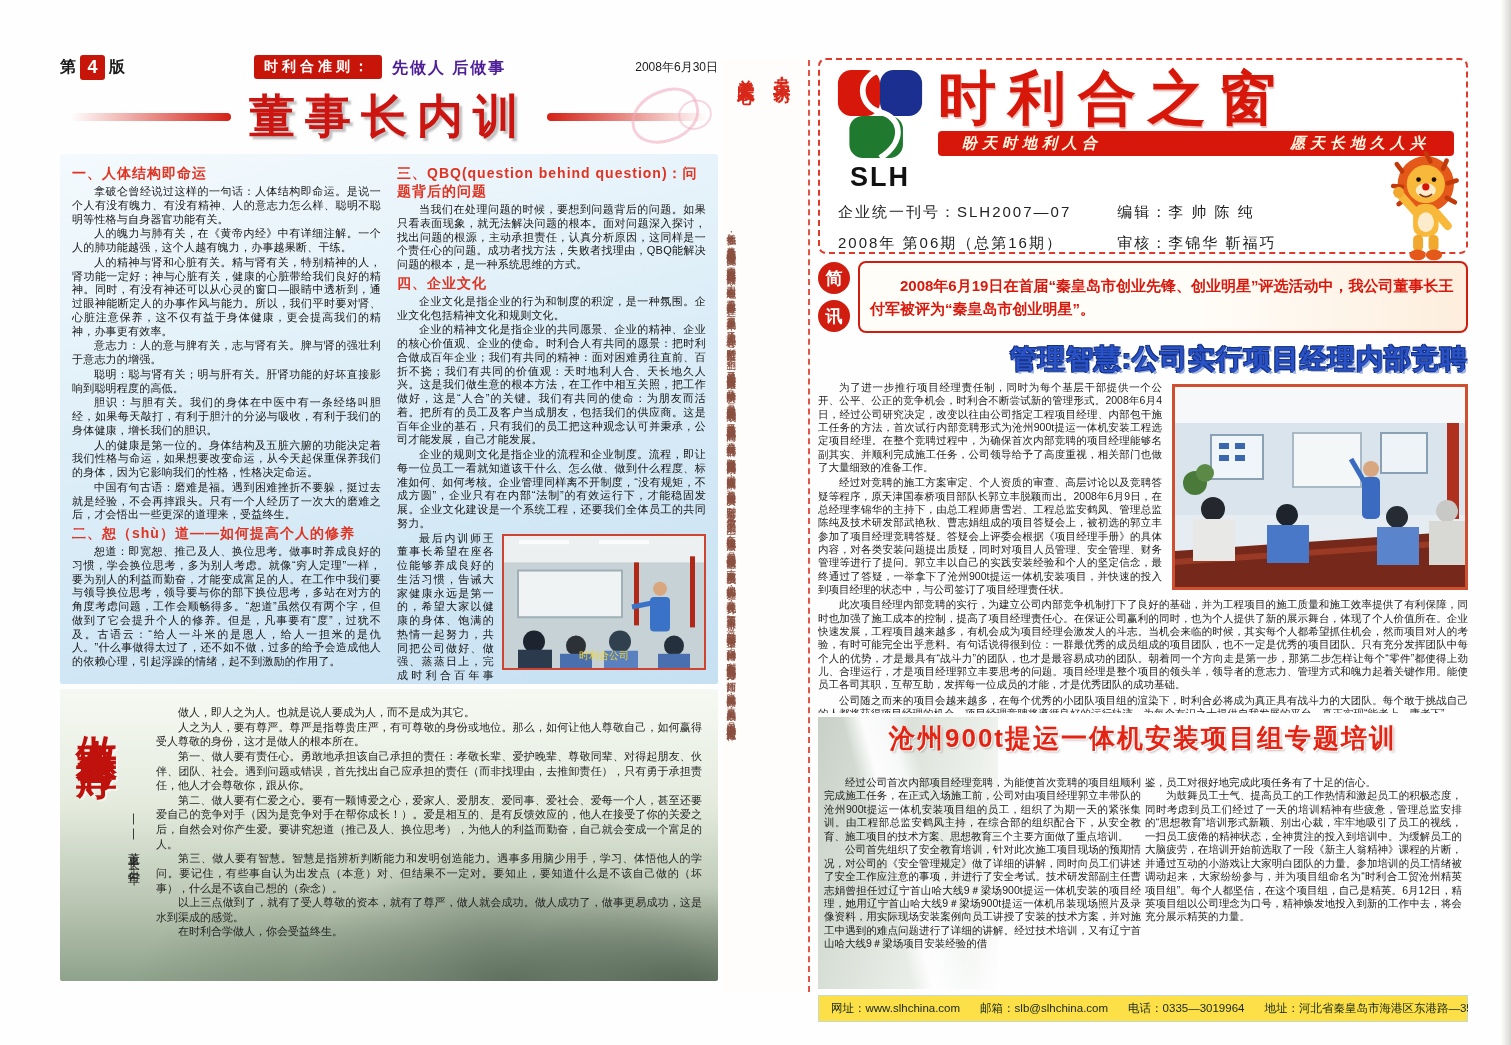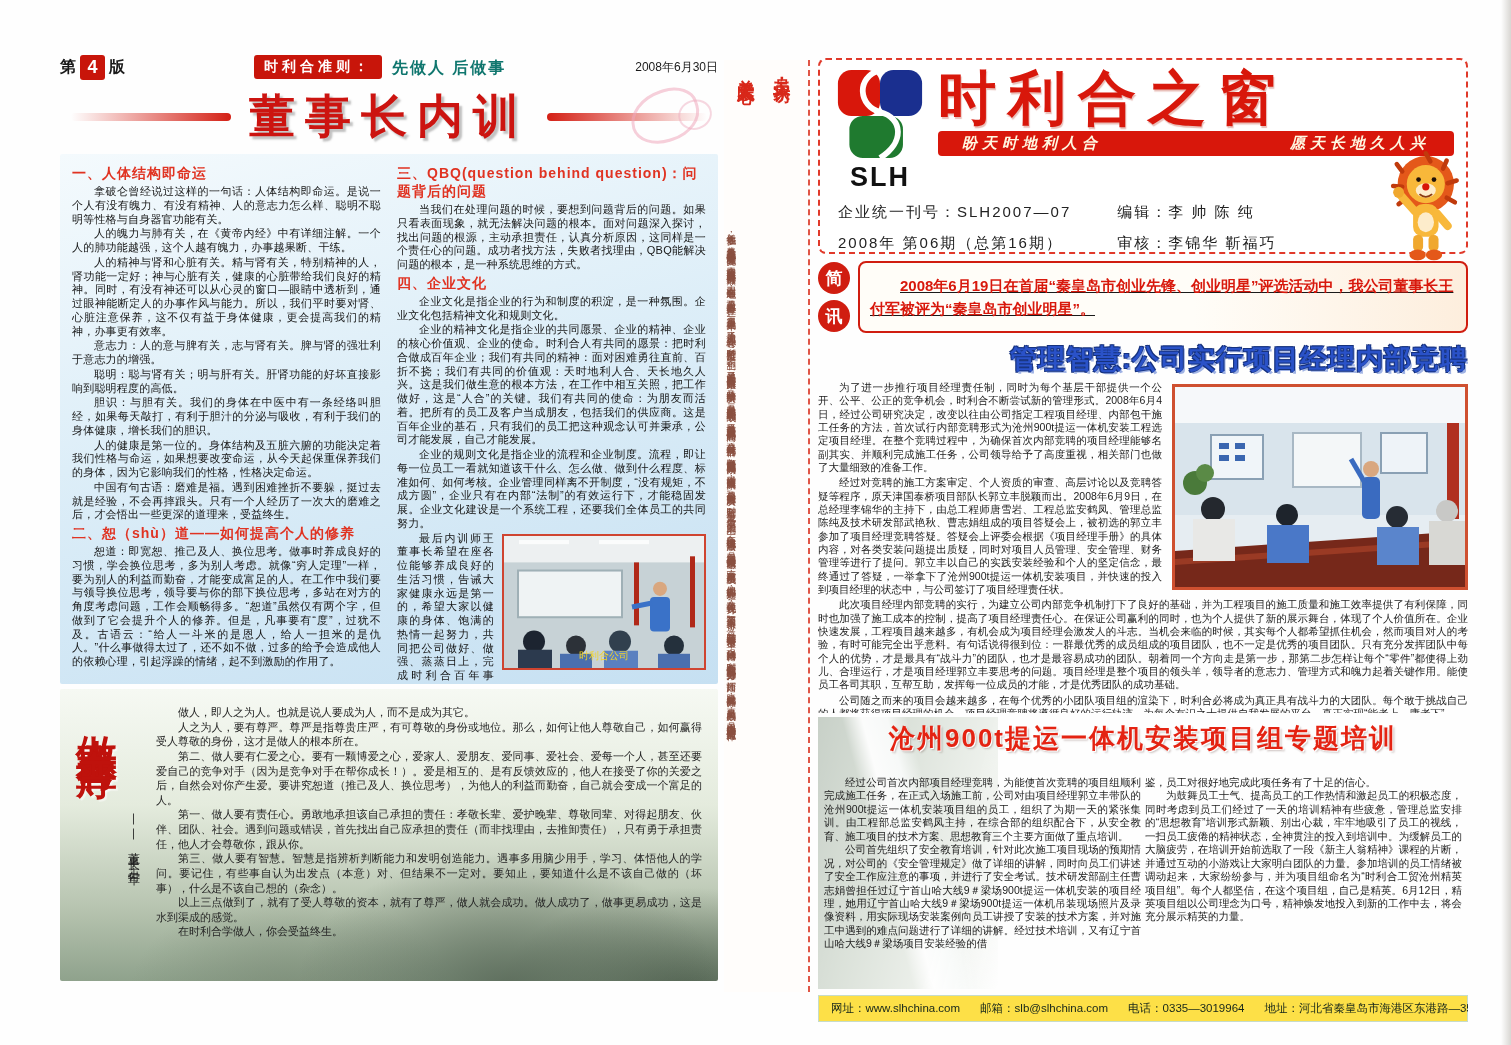--- a/index.html
+++ b/index.html
@@ -9,21 +9,21 @@
          background:linear-gradient(90deg,transparent,#d8d6d2);}
   
   .left-page{position:absolute;left:60px;top:52px;width:658px;}
   .lp-header{display:flex;align-items:center;justify-content:space-between;height:30px;}
   .edition{font-size:16px;font-weight:bold;display:flex;align-items:center;gap:4px;}
   .ed-num{display:inline-block;width:25px;height:25px;background:#c8150a;color:#fff;
           text-align:center;line-height:25px;font-size:18px;font-weight:bold;border-radius:3px;}
   .motto{display:flex;align-items:flex-end;gap:10px;}
   .motto-band{background:#c8150a;color:#fff;padding:3px 10px;border-radius:3px;
           font-weight:bold;letter-spacing:4px;font-size:14px;}
-  .motto-text{font-size:16px;font-weight:bold;color:#0f766e;letter-spacing:2px;}
+  .motto-text{font-size:16px;font-weight:bold;color:#4c1d95;letter-spacing:2px;}
   .lp-date{font-size:12px;font-weight:normal;}
   .lp-banner{position:relative;height:62px;margin-top:4px;display:flex;align-items:center;justify-content:center;gap:18px;}
   .bar{height:8px;width:160px;border-radius:4px;}
   .bar.l{background:linear-gradient(90deg,rgba(212,32,21,0),#d42015);}
   .bar.r{background:linear-gradient(270deg,rgba(212,32,21,0),#d42015);}
   .lp-title{font-family:"DejaVu Serif","Liberation Serif",serif;font-size:46px;font-weight:bold;
           color:#cc1410;letter-spacing:10px;text-shadow:3px 3px 2px rgba(120,120,120,.45);}
   .flourish{position:absolute;right:18px;top:4px;width:64px;height:46px;
           border:3px solid rgba(238,168,188,.55);border-radius:60% 45% 55% 50%;transform:rotate(-18deg);}
   .flourish::after{content:"";position:absolute;right:-14px;top:16px;width:30px;height:26px;
@@ -72,21 +72,21 @@
      display:flex;justify-content:space-between;padding:3px 24px;font-size:15px;
      font-style:italic;font-weight:bold;letter-spacing:5px;}
   .mh-info{display:flex;justify-content:flex-start;gap:46px;margin:12px 0 0 6px;}
   .mh-info .colA div,.mh-info .colB div{font-size:15px;letter-spacing:2px;margin-bottom:12px;color:#222;}
   .lion{position:absolute;right:-4px;bottom:-12px;width:92px;height:118px;}
   .brief{display:flex;gap:8px;margin-top:7px;align-items:stretch;height:72px;}
   .brief-badges{display:flex;flex-direction:column;justify-content:space-between;padding:1px 0;}
   .badge{width:32px;height:32px;border-radius:50%;background:#d01d10;color:#fff;font-weight:bold;
      font-size:17px;display:flex;align-items:center;justify-content:center;}
   .brief-box{flex:1;border:2px solid #d01d10;border-radius:8px;padding:5px 10px;box-sizing:border-box;
-     background:linear-gradient(90deg,#fffdf8 55%,#fdeedd 100%);display:flex;align-items:center;text-decoration:underline;}
+     background:linear-gradient(90deg,#fffdf8 55%,#fdeedd 100%);display:flex;align-items:center;}
   .brief-box p{margin:0;font-size:15px;font-weight:bold;color:#d8180c;line-height:1.55;text-indent:2em;}
   .feature-headline{margin:8px 0 4px 0;text-align:right;font-size:27px;font-weight:bold;
      color:#2a52c8;letter-spacing:1px;white-space:nowrap;
      text-shadow:-1px -1px 0 #16327e,1px -1px 0 #16327e,-1px 1px 0 #16327e,2px 2px 0 #9fb2e4;}
   .feature-body{height:332px;overflow:hidden;}
   .feature-photo{float:right;width:290px;height:200px;border:3px solid #cf5030;margin:3px 0 6px 10px;background:#e8edf0;}
   .feature-body p{margin:0 0 2px 0;font-size:10.5px;line-height:1.27;text-align:justify;text-indent:2em;color:#1b1b1b;}
   .training{position:relative;margin-top:4px;height:272px;overflow:hidden;padding:2px 6px;box-sizing:border-box;}
   .training::before{content:"";position:absolute;left:0;top:0;width:180px;height:100%;opacity:.5;
      background:
@@ -175,22 +175,22 @@
         <p>最后内训师王董事长希望在座各位能够养成良好的生活习惯，告诫大家健康永远是第一的，希望大家以健康的身体、饱满的热情一起努力，共同把公司做好、做强、蒸蒸日上，完成时利合百年事业。</p>
       </div>
     </div>
 
     <div class="lp-bottom">
       <div class="lbt-title">做人要有尊严</div>
       <div class="lbt-byline">——董事长 王付军</div>
       <div class="lbt-text">
         <p>做人，即人之为人。也就是说人要成为人，而不是成为其它。</p>
         <p>人之为人，要有尊严。尊严是指尊贵庄严，有可尊敬的身份或地位。那么，如何让他人尊敬自己，如何赢得受人尊敬的身份，这才是做人的根本所在。</p>
+        <p>第一、做人要有责任心。勇敢地承担该自己承担的责任：孝敬长辈、爱护晚辈、尊敬同辈、对得起朋友、伙伴、团队、社会。遇到问题或错误，首先找出自己应承担的责任（而非找理由，去推卸责任），只有勇于承担责任，他人才会尊敬你，跟从你。</p>
         <p>第二、做人要有仁爱之心。要有一颗博爱之心，爱家人、爱朋友、爱同事、爱社会、爱每一个人，甚至还要爱自己的竞争对手（因为是竞争对手在帮你成长！）。爱是相互的、是有反馈效应的，他人在接受了你的关爱之后，自然会对你产生爱。要讲究恕道（推己及人、换位思考），为他人的利益而勤奋，自己就会变成一个富足的人。</p>
-        <p>第一、做人要有责任心。勇敢地承担该自己承担的责任：孝敬长辈、爱护晚辈、尊敬同辈、对得起朋友、伙伴、团队、社会。遇到问题或错误，首先找出自己应承担的责任（而非找理由，去推卸责任），只有勇于承担责任，他人才会尊敬你，跟从你。</p>
         <p>第三、做人要有智慧。智慧是指辨析判断能力和发明创造能力。遇事多用脑少用手，学习、体悟他人的学问。要记住，有些事自认为出发点（本意）对、但结果不一定对。要知止，要知道什么是不该自己做的（坏事），什么是不该自己想的（杂念）。</p>
         <p>以上三点做到了，就有了受人尊敬的资本，就有了尊严，做人就会成功。做人成功了，做事更易成功，这是水到渠成的感觉。</p>
         <p>在时利合学做人，你会受益终生。</p>
       </div>
     </div>
   </div>
 
   <div class="strip">
     <div class="strip-title">
       <div>员工家访，</div>

